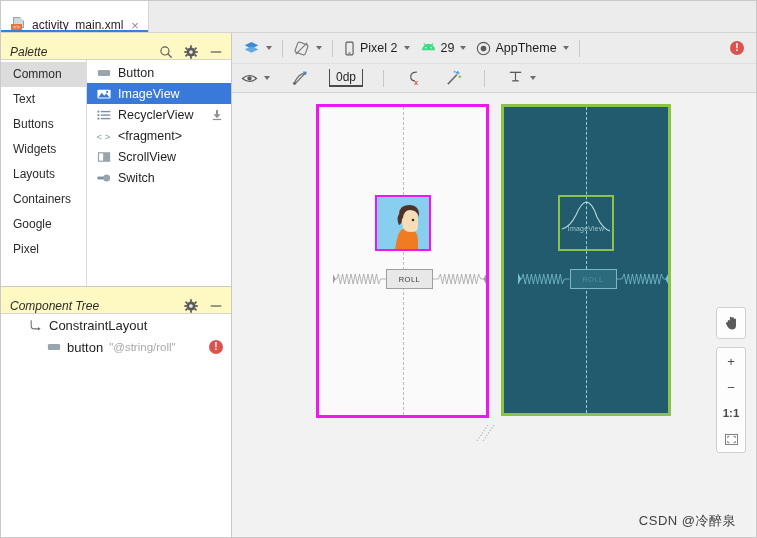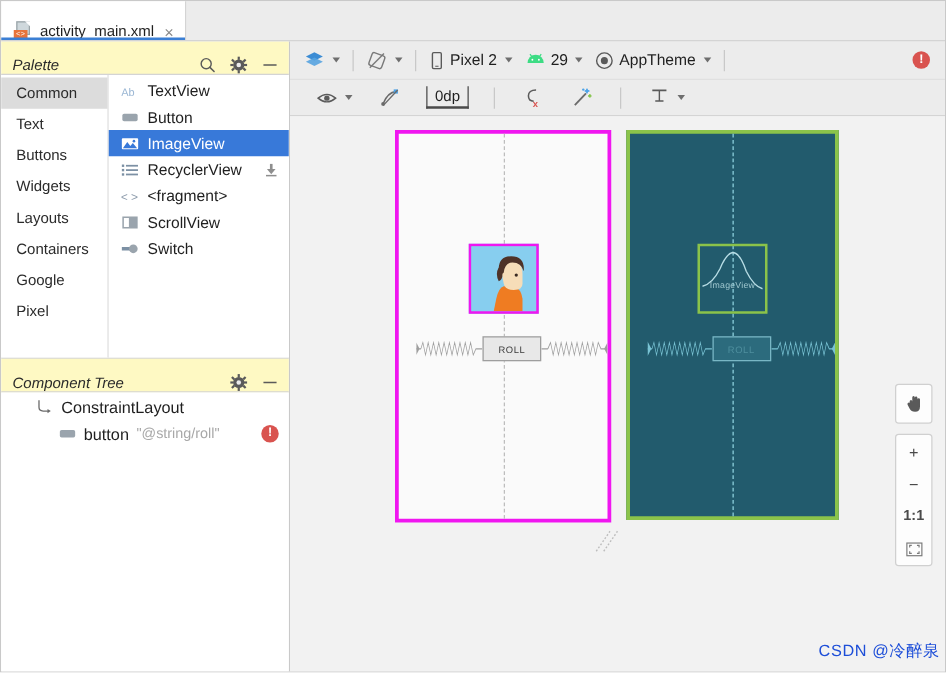--- a/index.html
+++ b/index.html
@@ -227,21 +227,21 @@
     padding-left: 6px;
     background: #ececec;
     border-bottom: 1px solid #e0e0e0;
   }
   .toolbar2 {
     height: 28px;
     flex: 0 0 28px;
     display: flex;
     align-items: center;
     gap: 12px;
-    padding-left: 16px;
+    padding-left: 4px;
     background: #ececec;
     border-bottom: 1px solid #d4d4d4;
   }
   .tb-btn {
     display: flex;
     align-items: center;
     gap: 4px;
     height: 22px;
     padding: 0 5px;
     border-radius: 2px;
@@ -432,24 +432,24 @@
     cursor: pointer;
     color: #4a4a4a;
     font-size: 13px;
   }
   .ft-btn.ratio { font-weight: bold; font-size: 11.5px; }
   .ft-group.single .ft-btn { height: 30px; }
 
   
   .watermark {
     position: absolute;
-    right: 4px;
+    right: 20px;
     bottom: 7px;
     font-size: 13px;
-    color: #1d4ed8;
+    color: #404040;
     letter-spacing: .5px;
     user-select: none;
     pointer-events: none;
   }
   .err-dot {
     width: 14px; height: 14px;
     border-radius: 50%;
     background: #d9534f;
     color: #ffffff;
     font-size: 10px;
@@ -513,26 +513,20 @@
           <div class="cat-item">Buttons</div>
           <div class="cat-item">Widgets</div>
           <div class="cat-item">Layouts</div>
           <div class="cat-item">Containers</div>
           <div class="cat-item">Google</div>
           <div class="cat-item">Pixel</div>
         </div>
 
         <div class="widget-list">
 
-          <div class="widget-item">
-            <svg class="wicon" viewBox="0 0 16 16">
-              <text x="0" y="12" font-family="Liberation Sans, sans-serif" font-size="10" fill="#9bb7d4">Ab</text>
-            </svg>
-            <span class="wlabel">TextView</span>
-          </div>
 
           <div class="widget-item">
             <svg class="wicon" viewBox="0 0 16 16">
               <rect x="1" y="4.5" width="14" height="7" rx="1.6" fill="#9aa4ad"></rect>
             </svg>
             <span class="wlabel">Button</span>
           </div>
 
           <div class="widget-item selected">
             <svg class="wicon" viewBox="0 0 16 16">

